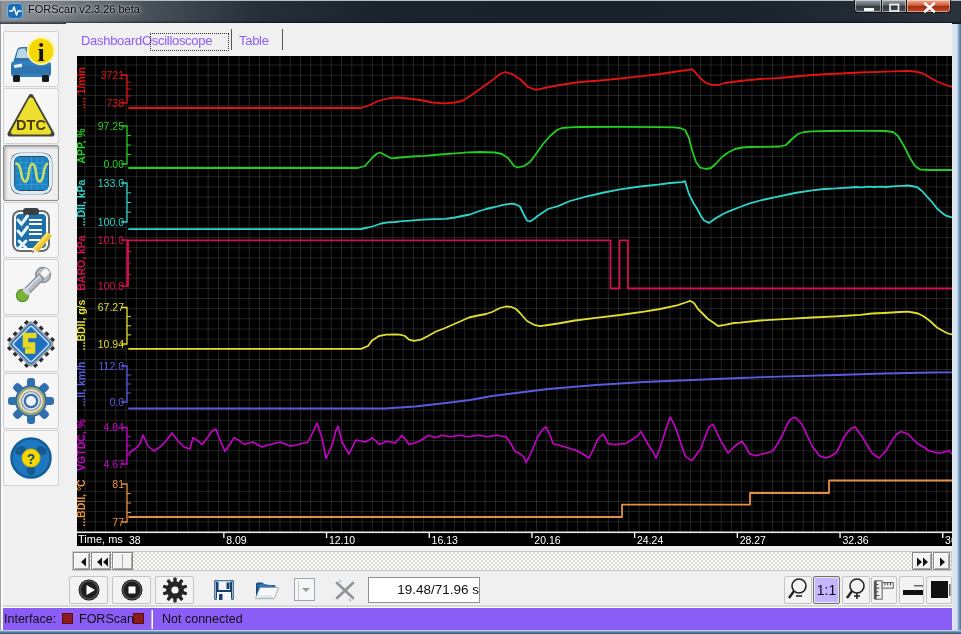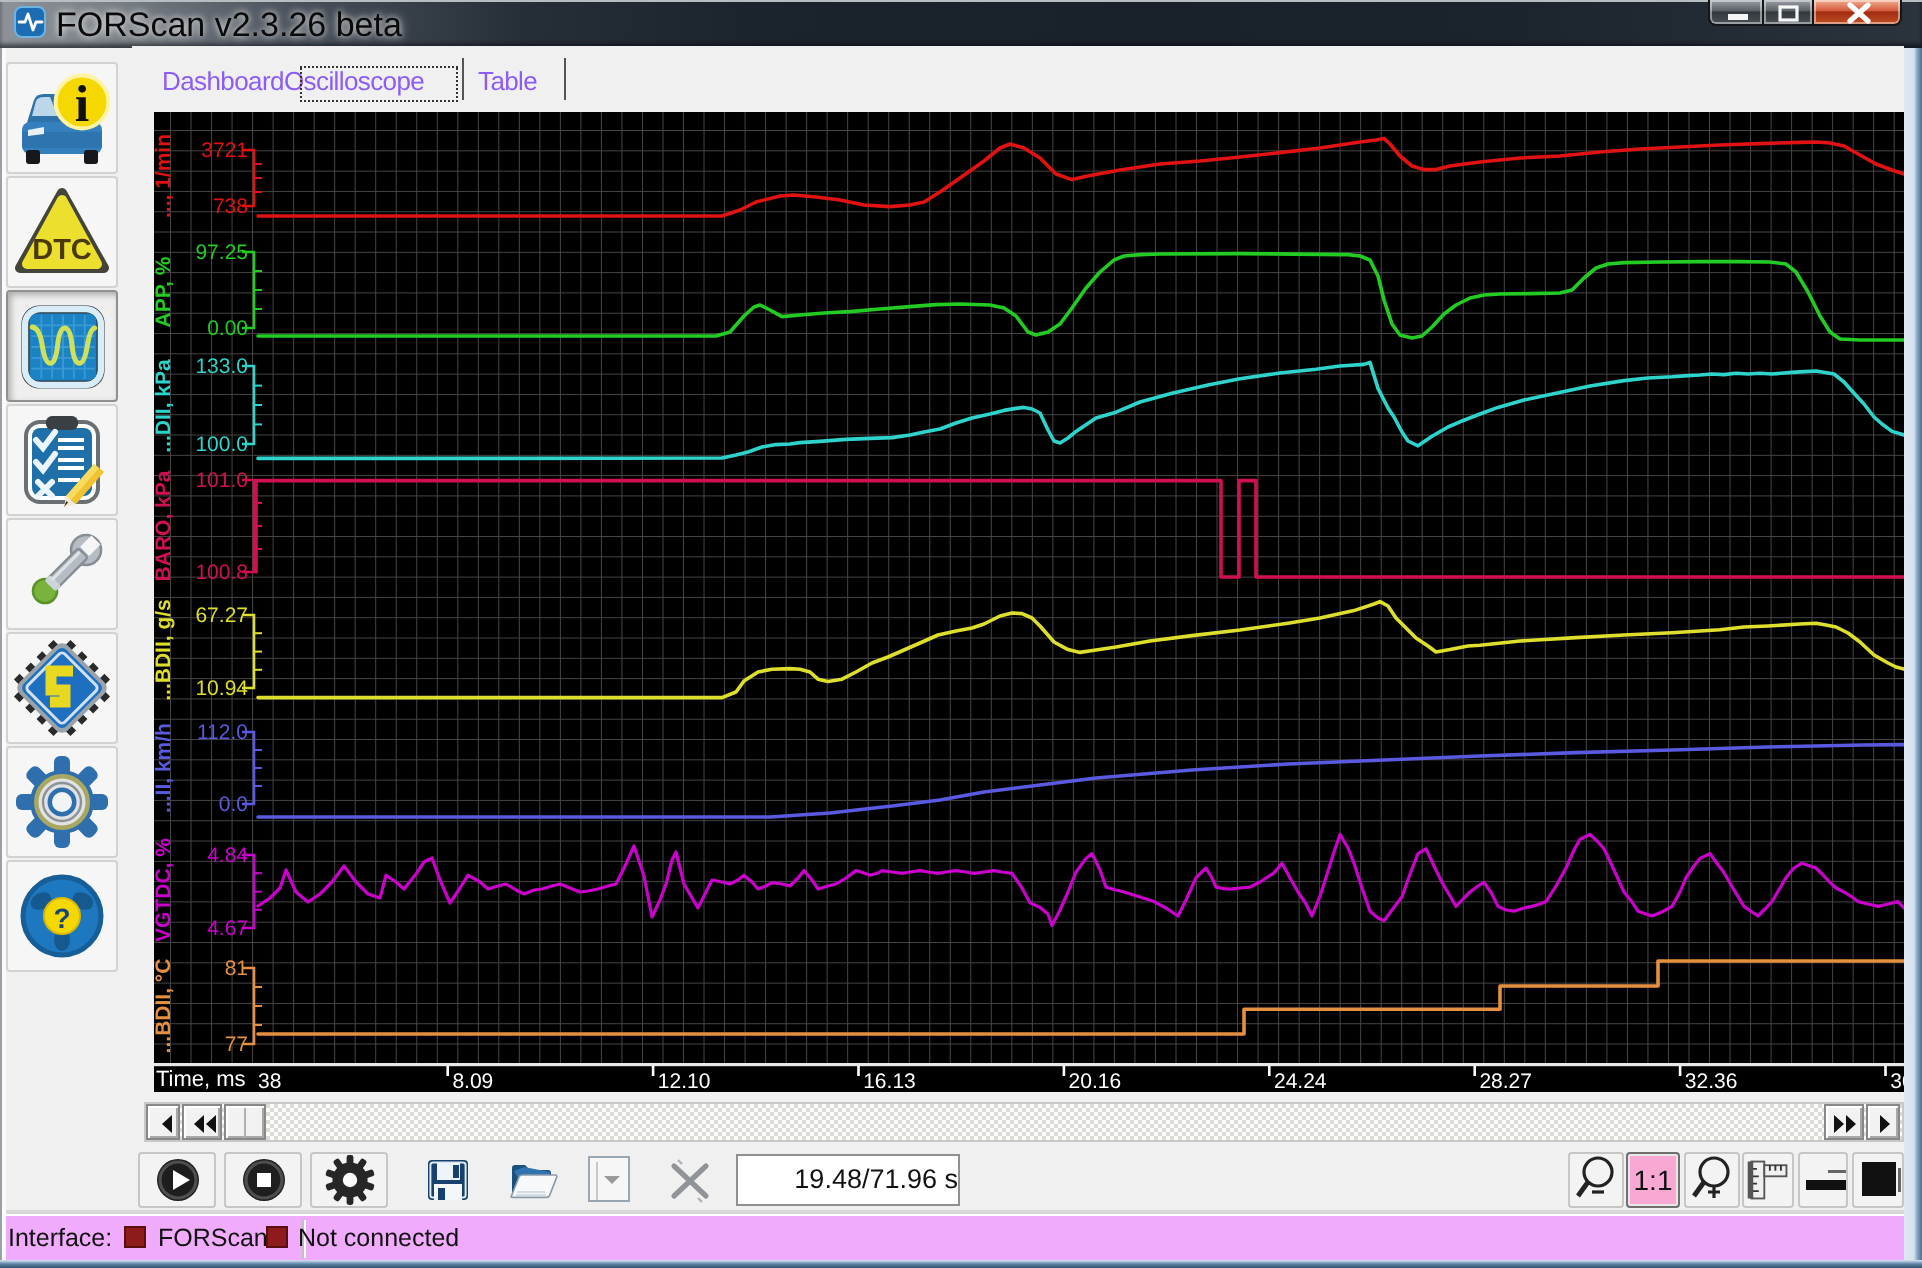--- a/index.html
+++ b/index.html
@@ -1,20 +1,20 @@
 <!DOCTYPE html>
 <html><head><meta charset="utf-8"><style>
 * { margin:0; padding:0; box-sizing:border-box; }
 html,body { width:961px; height:634px; overflow:hidden; }
 body { font-family:"Liberation Sans", sans-serif; background:#f0f0f0; position:relative; }
 
 #titlebar { position:absolute; left:0; top:0; width:961px; height:24px;
   background:linear-gradient(to right,#8e9399 0px,#767c83 60px,#474f58 150px,#262e38 260px,#1b232d 380px,#19212b 60%,#1b232d 78%,#232b35 90%,#2b333d 100%);
   box-shadow:inset 0 1px 0 #b8bdc2, inset 0 -2px 2px rgba(5,8,12,0.55); }
-#titlebar .ttext { position:absolute; left:28px; top:3px; font-size:17px; color:#0a0a0a;
+#titlebar .ttext { position:absolute; left:28px; top:3px; font-size:11px; color:#0a0a0a;
   text-shadow:0 0 3px rgba(255,255,255,0.8),0 0 6px rgba(255,255,255,0.5); }
 
 #capbtns { position:absolute; left:854px; top:0; height:13px; display:flex; }
 .cb { height:13px; border:1px solid #14161a; border-top:none; box-shadow:inset 0 0 0 1px rgba(255,255,255,0.45); }
 .cbmin { width:28px; border-radius:0 0 0 4px; background:linear-gradient(#9ba1a7,#5b6066 45%,#33383e 50%,#4a5057); }
 .cbmax { width:24px; border-left:none; border-right:none; background:linear-gradient(#9ba1a7,#5b6066 45%,#33383e 50%,#4a5057); }
 .cbclose { width:45px; border-radius:0 0 4px 0; background:linear-gradient(#f0b092,#d4593a 45%,#a02c12 50%,#c24e22); }
 
 #leftedge { position:absolute; left:0; top:24px; width:3px; height:607px; background:linear-gradient(to right,#9aa0a6 0,#9aa0a6 1px,#fafafa 1px,#fafafa 3px); }
 #rightedge { position:absolute; left:952px; top:24px; width:9px; height:609px; background:linear-gradient(to right,#dee8f2 0,#d3e2ef 5px,#89a8c6 6.5px,#4e6f91 9px); }
@@ -34,28 +34,28 @@
 .sbbtn { position:absolute; top:0px; height:18px; background:#f2f2f2; border:1px solid #888;
   box-shadow:inset 1px 1px 0 #fff, inset -1px -1px 0 #a8a8a8; display:flex; align-items:center; justify-content:center; }
 .sbthumb { position:absolute; left:39px; top:0; width:21px; height:18px; background:#f2f2f2; border:1px solid #888;
   box-shadow:inset 1px 1px 0 #fff, inset -1px -1px 0 #a8a8a8; }
 .sbthumb::after { content:""; position:absolute; left:9px; top:1px; width:1px; height:15px; background:#b0b0b0; }
 .scrow svg { display:block; }
 
 .toolrow { position:absolute; left:0px; top:573px; width:961px; height:34px; }
 .tbtn { position:absolute; top:3px; height:28px; background:#f3f3f3; border:1px solid #c6c6c6; border-radius:2px;
   display:flex; align-items:center; justify-content:center; }
-.tsel { background:#f9a8d4; border-color:#707070; box-shadow:inset 0 0 0 1px #e8e8e8; }
+.tsel { background:#c4b5fd; border-color:#707070; box-shadow:inset 0 0 0 1px #e8e8e8; }
 .tflat { position:absolute; top:3px; height:28px; display:flex; align-items:center; justify-content:center; }
 .tdrop { position:absolute; top:5px; width:21px; height:23px; background:#f6f6f6; border:1px solid #9aa6b2; display:flex; align-items:center; }
 .dropline { position:absolute; left:3px; top:2px; width:1px; height:19px; background:#c8c8c8; }
 .tbox { position:absolute; left:368px; top:4px; width:112px; height:26px; background:#fff; border:1px solid #909090;
   font-size:13.5px; color:#111; text-align:right; line-height:24px; }
 
-#statusbar { position:absolute; left:0; top:607px; width:961px; height:23px; background:#f0abfc;
+#statusbar { position:absolute; left:0; top:607px; width:961px; height:23px; background:#8b5cf6;
   border-top:1px solid #ffffff; box-shadow:0 -2px 0 #d8d8d8; font-size:12.5px; color:#111;padding-left:36px; }
 .redsq { position:absolute; top:5px; width:11px; height:11px; background:#8e1b1b; border:1px solid #5a0f0f; }
 .vsep { position:absolute; left:151px; top:2px; width:2px; height:19px; border-left:1px solid #c0c0c0; border-right:1px solid #fff; }
 </style></head>
 <body>
 <div id="titlebar">
     <svg width="16" height="16" style="position:absolute;left:7px;top:3px">
 <rect x="0.5" y="0.5" width="15" height="15" rx="3.5" fill="#1d6db4" stroke="#6db4e4" stroke-width="1"></rect>
 <path d="M2.5 8 h3 l1.5-4 2.5 8 1.5-4 h3" fill="none" stroke="#fff" stroke-width="1.4" stroke-linejoin="round" stroke-linecap="round"></path>
     </svg>
@@ -436,16 +436,16 @@
         <rect x="22" y="8" width="1.5" height="12" fill="#666"></rect>
       </svg>
     </div>
 </div>
 <div id="statusbar">
 <span style="position:absolute;left:4px;top:4px">Interface:</span>
 <span class="redsq" style="left:62px"></span>
 <span style="position:absolute;left:79px;top:4px">FORScan:</span>
 <span class="redsq" style="left:133px"></span>
 <span class="vsep"></span>
-<span style="position:absolute;left:149px;top:4px">Not connected</span>
+<span style="position:absolute;left:162px;top:4px">Not connected</span>
 </div>
 <div id="leftedge"></div>
 <div id="rightedge"></div>
 <div id="botedge"></div>
 </body></html>

